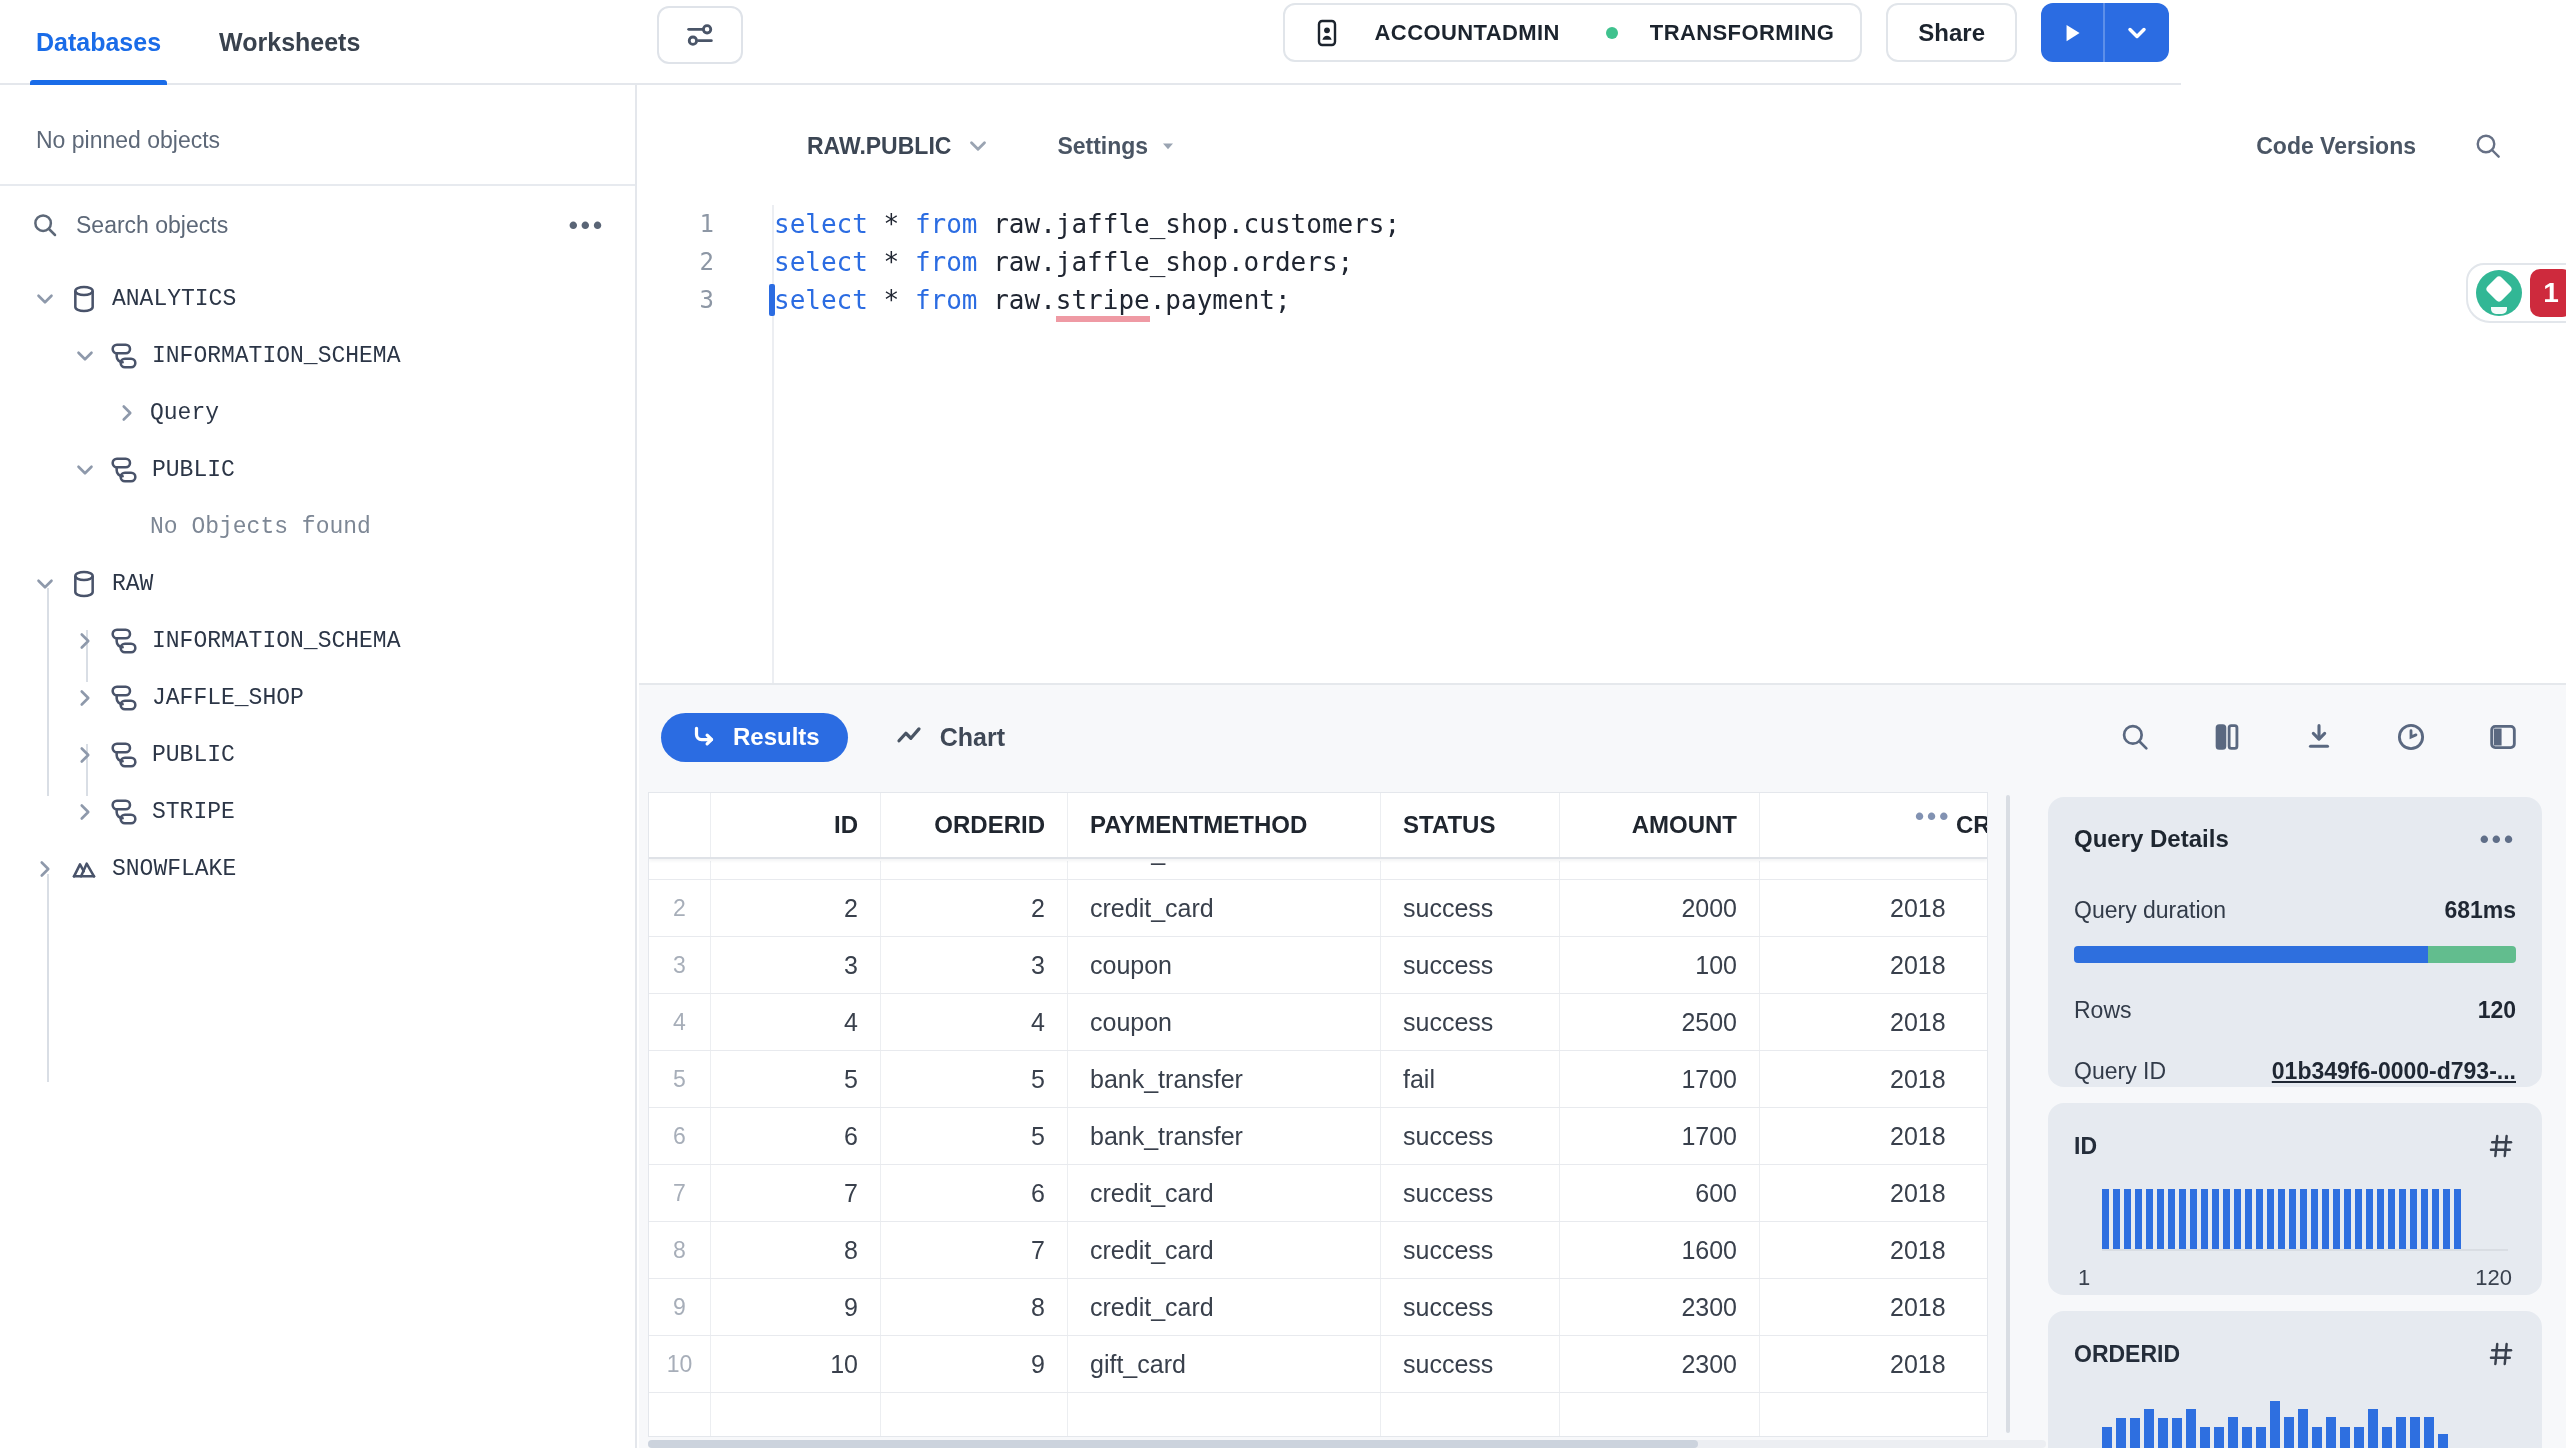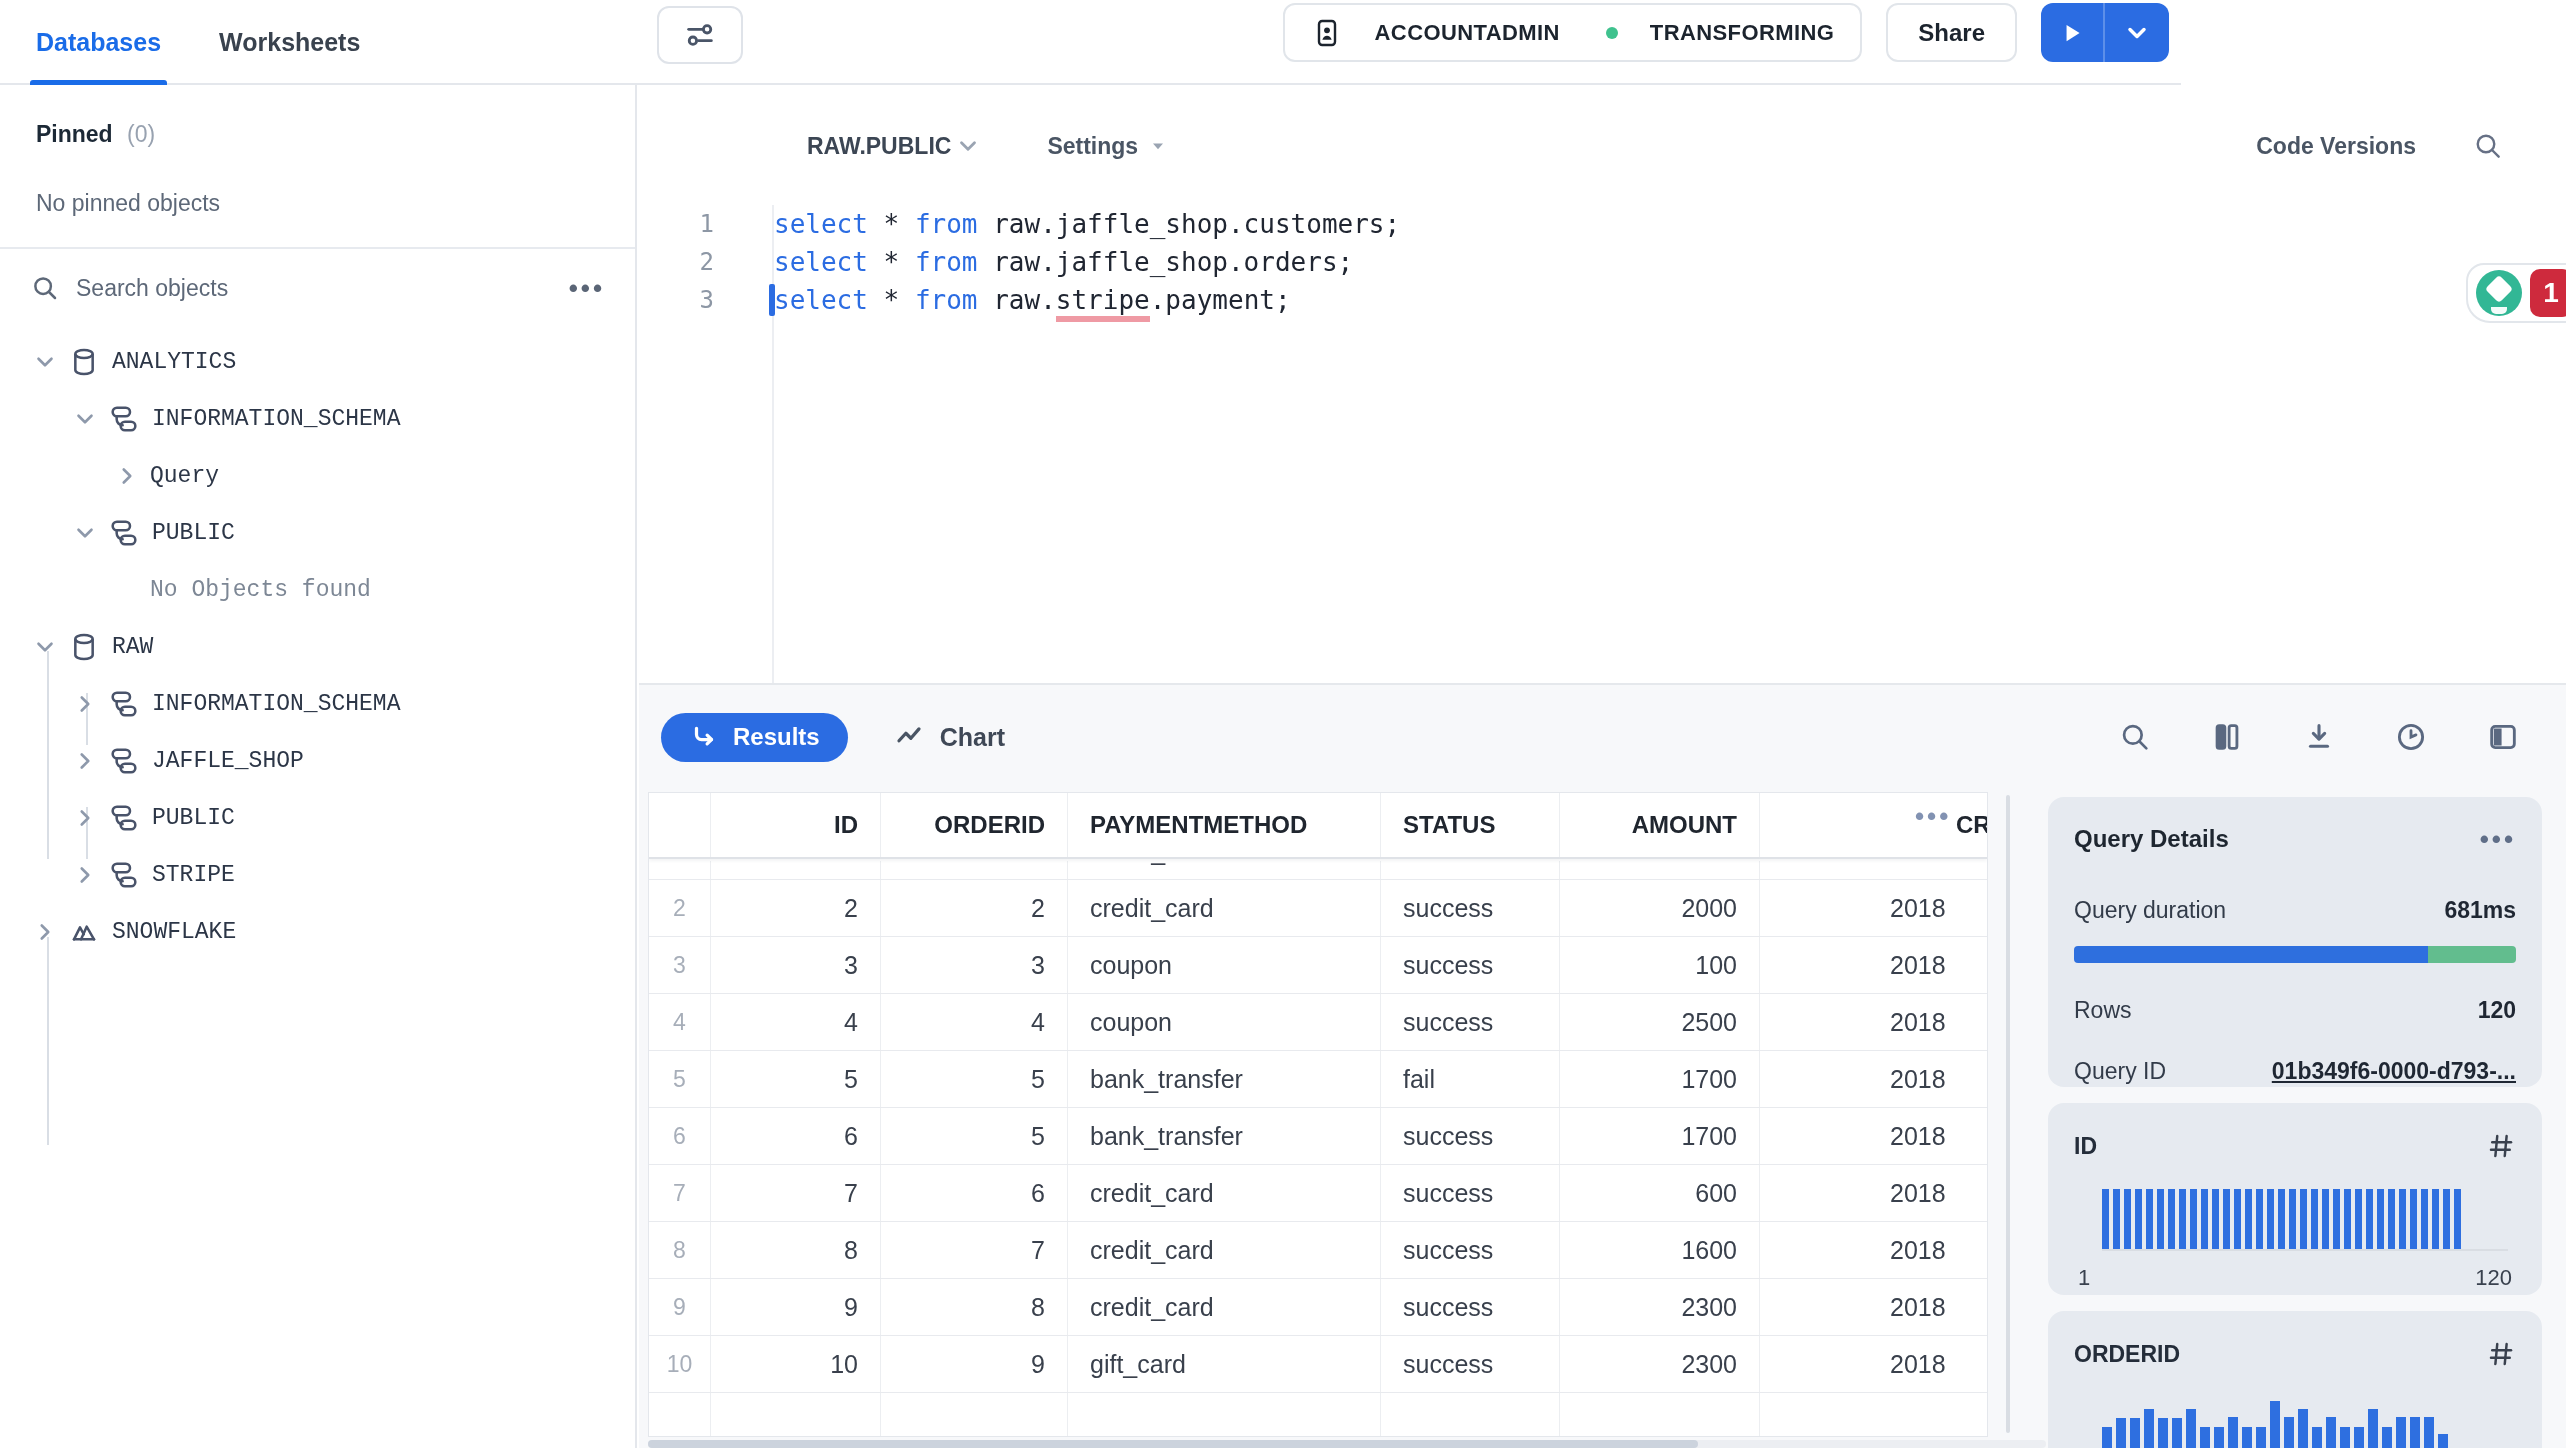--- a/index.html
+++ b/index.html
@@ -36,21 +36,21 @@
   .tree { position:relative; padding-top:12px;font-family:Liberation Mono, monospace; }
   .titem { height:57px; display:flex; align-items:center; font-size:23px; color:#2c3647; font-weight:500; cursor:pointer; position:relative; }
   .titem .chev { width:30px; display:flex; justify-content:center; color:#8e99ab; flex:none; }
   .titem .ticon { margin:0 12px 0 8px; color:#49536a; display:flex; flex:none; }
   .titem.muted { color:#7d8795; font-weight:400; }
   .guide { position:absolute; width:2px; background:#d9dee5; }
 
   
   .editor { position:absolute; left:639px; top:87px; width:1927px; height:596px; background:#fff; }
   .ed-toolbar { position:absolute; left:0; top:24px; width:100%; height:70px; display:flex; align-items:center; }
-  .ctx-sel { margin-left:168px; display:flex; align-items:center; gap:4px; font-size:23px; font-weight:700; color:#3c4654; }
+  .ctx-sel { margin-left:168px; display:flex; align-items:center; gap:14px; font-size:23px; font-weight:700; color:#3c4654; }
   .settings-sel { margin-left:66px; display:flex; align-items:center; gap:10px; font-size:23px; font-weight:600; color:#4a5564; }
   .ed-tb-right { margin-left:auto; display:flex; align-items:center; gap:56px; padding-right:62px; color:#4a5564; }
   .code-versions { font-size:23px; font-weight:600; }
   .code { position:absolute; left:0; top:118px; right:0; bottom:0; font-family:"DejaVu Sans Mono", monospace; font-size:26px; }
   .cline { height:38px; display:flex; align-items:center; position:relative; }
   .gutter { width:75px; text-align:right; color:#8d97a5; font-size:24px; flex:none; }
   .ctext { padding-left:60px; white-space:pre; color:#202632; }
   .gutline { position:absolute; left:133px; top:0; bottom:0; width:2px; background:#eceef2; }
   .kw { color:#2b6ce2; }
   .err { border-bottom:6px solid #ef9aa4; padding-bottom:1px; }
@@ -152,24 +152,20 @@
             <svg width="28" height="28" viewBox="0 0 24 24" fill="none" stroke="#fff" stroke-width="3" stroke-linecap="round" stroke-linejoin="round">
                 <polyline points="6,9 12,15 18,9"></polyline>
               </svg>
           </span>
         </div>
       </div>
     </div>
   </div>
 
   <div class="sidebar">
-    <div class="pinned-row">
-      <b>Pinned</b>
-      <span class="cnt">(0)</span>
-    </div>
     <div class="no-pinned">No pinned objects</div>
     <div class="side-div"></div>
 
     <div class="search-row">
       <span>
         <svg width="30" height="30" viewBox="0 0 24 24" fill="none" stroke="currentColor" stroke-width="2" stroke-linecap="round">
             <circle cx="10.5" cy="10.5" r="6.2"></circle>
             <line x1="15.2" y1="15.2" x2="20" y2="20"></line>
           </svg>
       </span>

